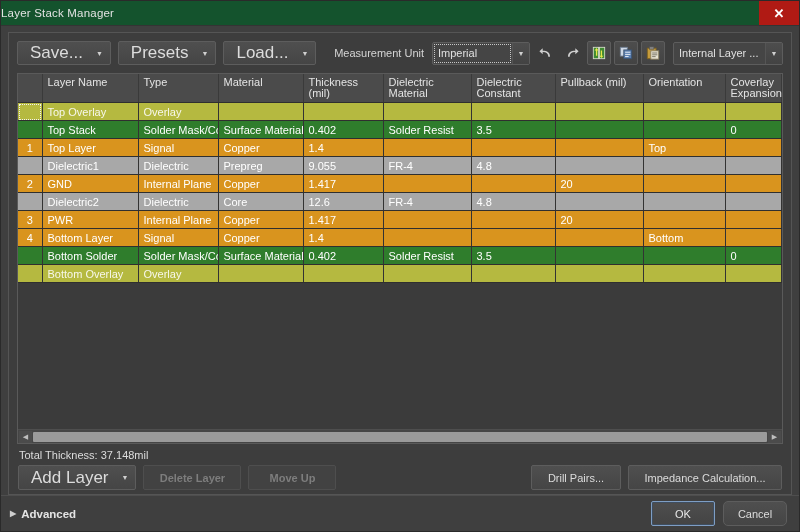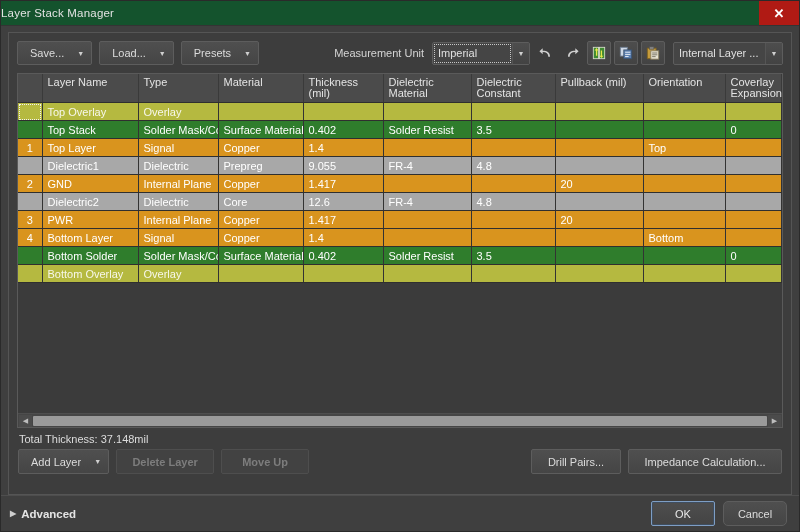--- a/index.html
+++ b/index.html
@@ -100,21 +100,21 @@
     border-radius: 2px;
     background: linear-gradient(#4f4f4f, #454545);
     align-items: stretch;
     cursor: pointer;
     margin-right: 7px;
   }
   .split-btn .lbl {
     display: flex; align-items: center;
     padding: 0 10px 0 12px;
     color: #dcdcdc;
-    font-size: 11px;
+    font-size: 17px;
   }
   .split-btn .arrow {
     display: flex; align-items: center;
     padding: 0 7px 0 3px;
     color: #cfcfcf;
     font-size: 7px;
   }
 
   .spacer { flex: 1 1 auto; }
 
@@ -276,21 +276,21 @@
   }
   
   .total-line {
     padding: 5px 10px 2px 10px;
     font-size: 11px;
     color: #dcdcdc;
   }
   .footer-btns {
     display: flex;
     align-items: center;
-    padding: 2px 9px 20px 9px;
+    padding: 2px 9px 4px 9px;
   }
   .footer-btns .btn { height: 23px; }
   .footer-btns .split-btn { height: 23px; }
   .gap { width: 7px; flex: 0 0 7px; }
 
   
   .bottombar {
     height: 36px;
     flex: 0 0 36px;
     display: flex;
@@ -350,25 +350,25 @@
   </div>
 
   <div class="panel">
 
     <div class="toolbar">
       <div class="split-btn">
         <span class="lbl">Save...</span>
         <span class="arrow">▼</span>
       </div>
       <div class="split-btn">
+        <span class="lbl">Presets</span>
+        <span class="arrow">▼</span>
+      </div>
+      <div class="split-btn">
         <span class="lbl">Load...</span>
-        <span class="arrow">▼</span>
-      </div>
-      <div class="split-btn">
-        <span class="lbl">Presets</span>
         <span class="arrow">▼</span>
       </div>
 
       <div class="spacer"></div>
 
       <span class="meas-label">Measurement Unit</span>
       <div class="combo combo-wide focused" style="margin-left:0;">
         <span class="val">Imperial</span>
         <span class="drop">▼</span>
       </div>

